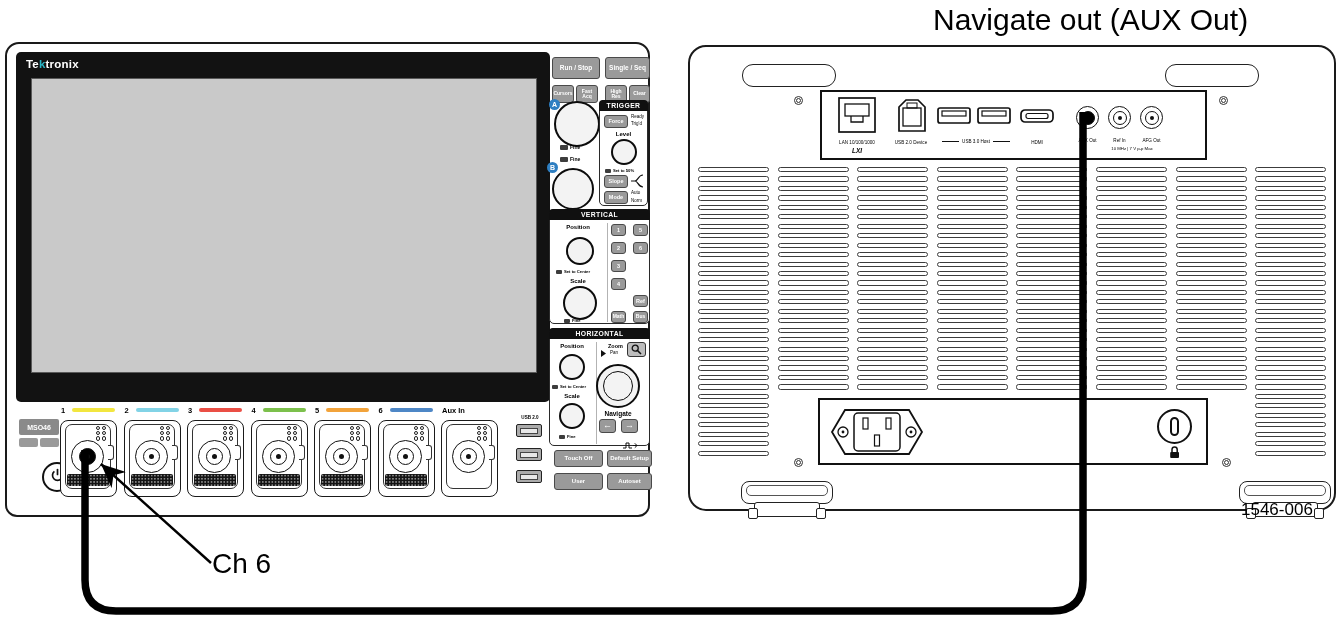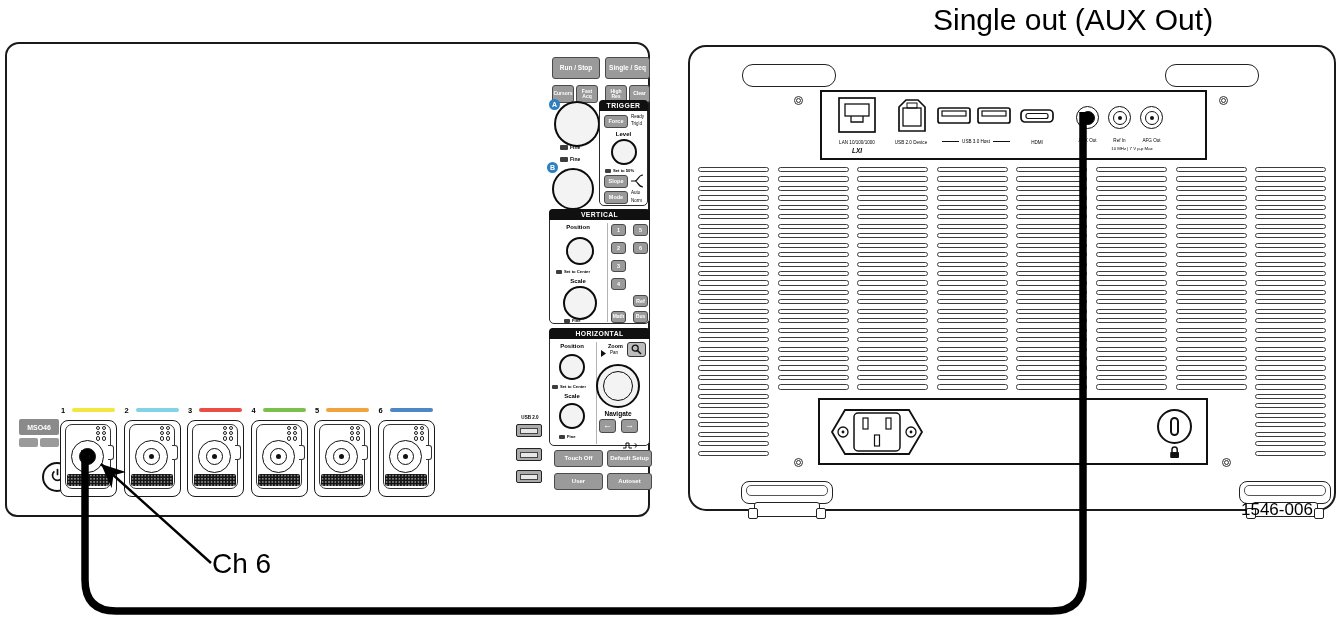--- a/index.html
+++ b/index.html
@@ -75,24 +75,28 @@
          display:flex;align-items:center;justify-content:center}
   .pwr{position:absolute;width:30px;height:30px;border:2px solid #111;border-radius:50%;box-sizing:border-box;
        display:flex;align-items:center;justify-content:center;background:#fff}
   .magbtn{position:absolute;background:#bdbdbd;border:1.3px solid #333;border-radius:3px;display:flex;align-items:center;justify-content:center;box-sizing:border-box}
 </style>
 </head>
 <body>
 
 <div class="canvas">
 
-  <div class="title">Single out (AUX Out)</div>
+  <div class="title">Navigate out (AUX Out)</div>
 
   <div class="device front">
 
+    <div class="bezel">
+      <div class="logo"><span>Te</span><span class="accent">k</span><span>tronix</span></div>
+      <div class="display"></div>
+    </div>
 
     <div class="btn" style="left:545px;top:13px;width:48px;height:22px;font-size:6.5px">Run / Stop</div>
     <div class="btn" style="left:598px;top:13px;width:45px;height:22px;font-size:6.5px">Single / Seq</div>
     <div class="btn" style="left:545px;top:41px;width:22px;height:18px;font-size:5px">Cursors</div>
     <div class="btn" style="left:569px;top:41px;width:22px;height:18px;font-size:5px">Fast Acq</div>
     <div class="btn" style="left:598px;top:41px;width:22px;height:18px;font-size:5px">High Res</div>
     <div class="btn" style="left:622px;top:41px;width:21px;height:18px;font-size:5px">Clear</div>
 
     <div class="kbadge" style="left:542px;top:55px">A</div>
     <div class="knob" style="left:547px;top:57px;width:46px;height:46px"></div>
@@ -336,20 +340,41 @@
             </div>
             <div class="pins">
               <i></i>
               <i></i>
               <i></i>
               <i></i>
               <i></i>
               <i></i>
             </div>
             <div class="ch-strip"></div>
+          </div>
+        </div>
+        <div class="ch" style="left: 434px;">
+          <div class="ch-head">
+            <span class="ch-num">Aux In</span>
+          </div>
+          <div class="ch-box">
+            <div class="ch-plate"></div>
+            <div class="ch-tab"></div>
+            <div class="bnc">
+              <span class="bnc-mid"></span>
+              <span class="bnc-dot"></span>
+            </div>
+            <div class="pins">
+              <i></i>
+              <i></i>
+              <i></i>
+              <i></i>
+              <i></i>
+              <i></i>
+            </div>
           </div>
         </div>
       </div>
 
     <div class="plabel" style="left:508px;top:371px;width:30px;font-weight:bold">USB 2.0</div>
     <div class="usbport" style="left:509px;top:380px">
         <span></span>
       </div>
     <div class="usbport" style="left:509px;top:404px">
         <span></span>

